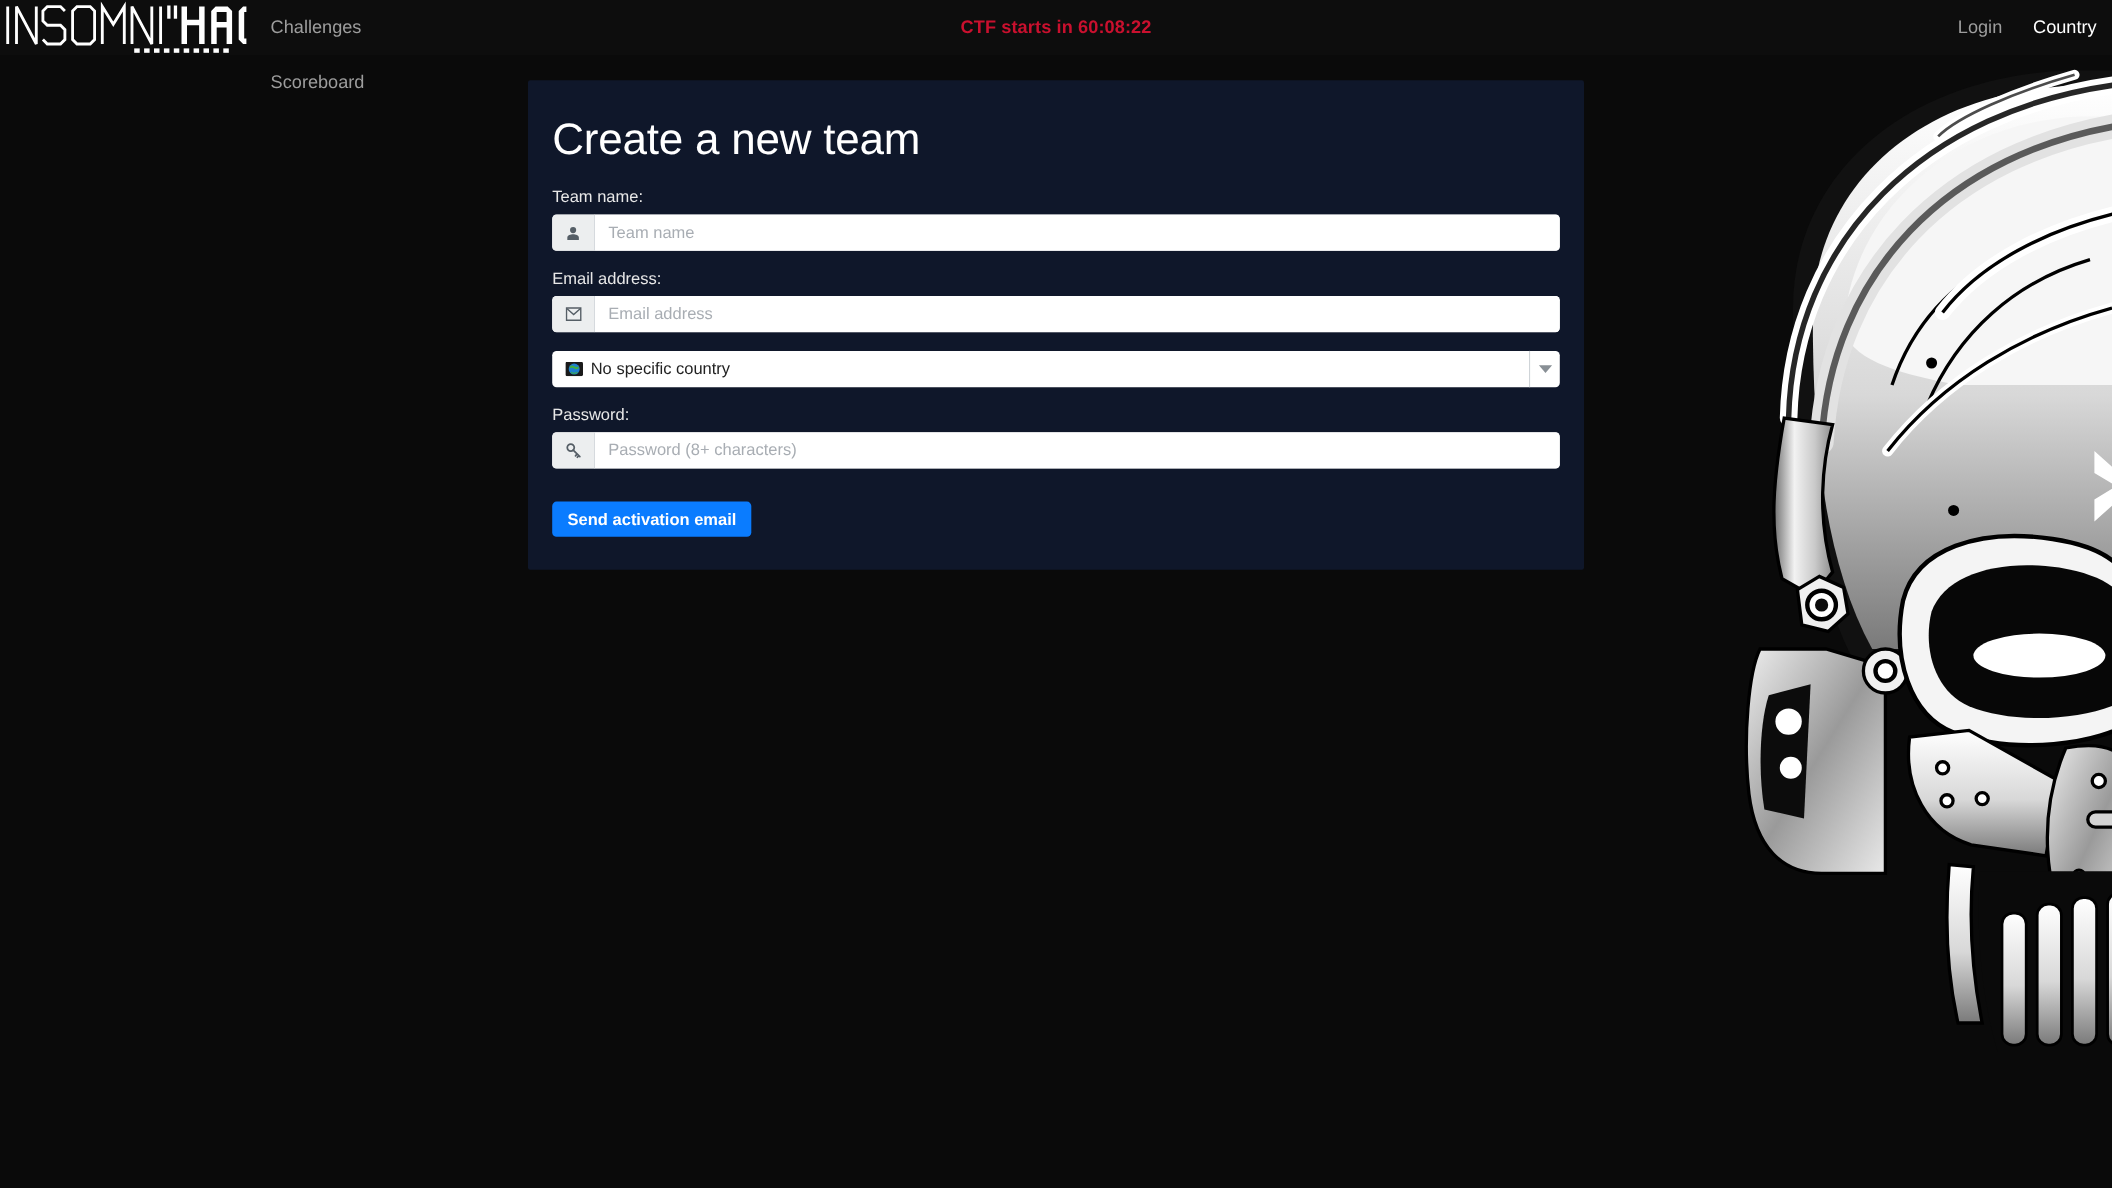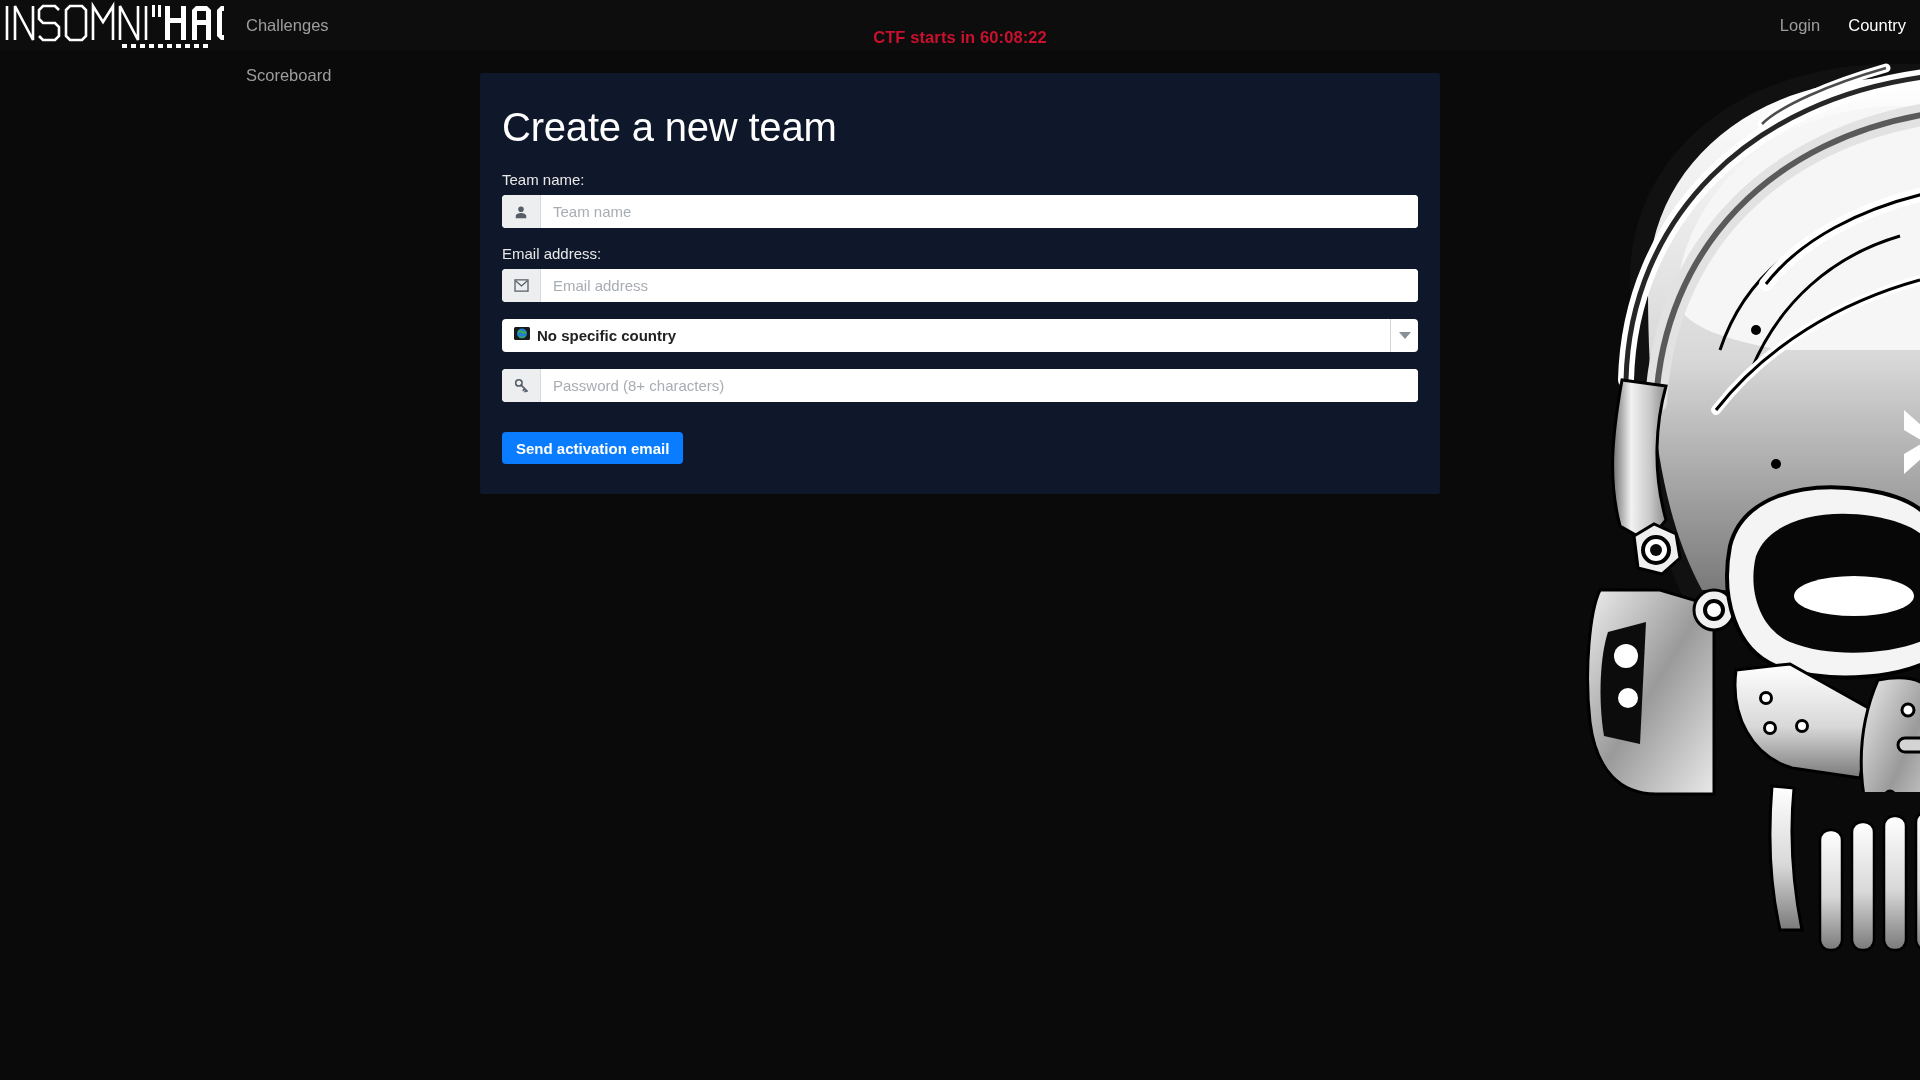--- a/index.html
+++ b/index.html
@@ -46,21 +46,21 @@
     text-decoration: none;
     white-space: nowrap;
     cursor: pointer;
   }
   .nav-link.home-link { padding: 0 10px 0 12px; display:flex; align-items:center; height:50px;}
   .nav-link.active { color: #ffffff; }
 
   .countdown {
     position: absolute;
     left: 0; right: 0;
-    top: 12px;
+    top: 0;
     height: 50px;
     line-height: 50px;
     text-align: center;
     color: #c9102e;
     font-size: 16.5px;
     font-weight: bold;
     pointer-events: none;
     letter-spacing: 0.1px;
   }
 
@@ -153,26 +153,26 @@
     width: 916px;
     height: 33px;
     background: #ffffff;
     border-radius: 4px;
     display: flex;
     align-items: center;
     cursor: pointer;
   }
   .select2-text {
     display: flex;
+    align-items: center;
     gap: 7px;
     padding-left: 12px;
     font-size: 15px;
     color: #222;
     user-select: none;
-    font-weight: bold;
   }
   .globe-icon { display:block; }
   .select2-arrow {
     position: absolute;
     right: 0; top: 0;
     width: 28px; height: 33px;
     border-left: 1px solid #cfd4d8;
     display: flex;
     align-items: center;
     justify-content: center;
@@ -415,20 +415,21 @@
           <span>No specific country</span>
         </span>
         <span class="select2-arrow">
           <span class="caret"></span>
         </span>
       </div>
     </div>
 
     
     <div class="form-group">
+      <label class="form-label">Password:</label>
       <div class="input-group">
         <span class="input-addon">
           <svg width="15" height="15" viewBox="0 0 16 16">
               <circle cx="5.2" cy="5.2" r="3.4" fill="none" stroke="#555e66" stroke-width="1.7"></circle>
               <path d="M7.6 7.6 L14 14 M11.4 11.4 l-1.6 1.8 M13 13 l-1.4 1.6" stroke="#555e66" stroke-width="1.7" fill="none" stroke-linecap="round"></path>
             </svg>
         </span>
         <input class="form-control" type="password" placeholder="Password (8+ characters)" style="">
       </div>
     </div>

